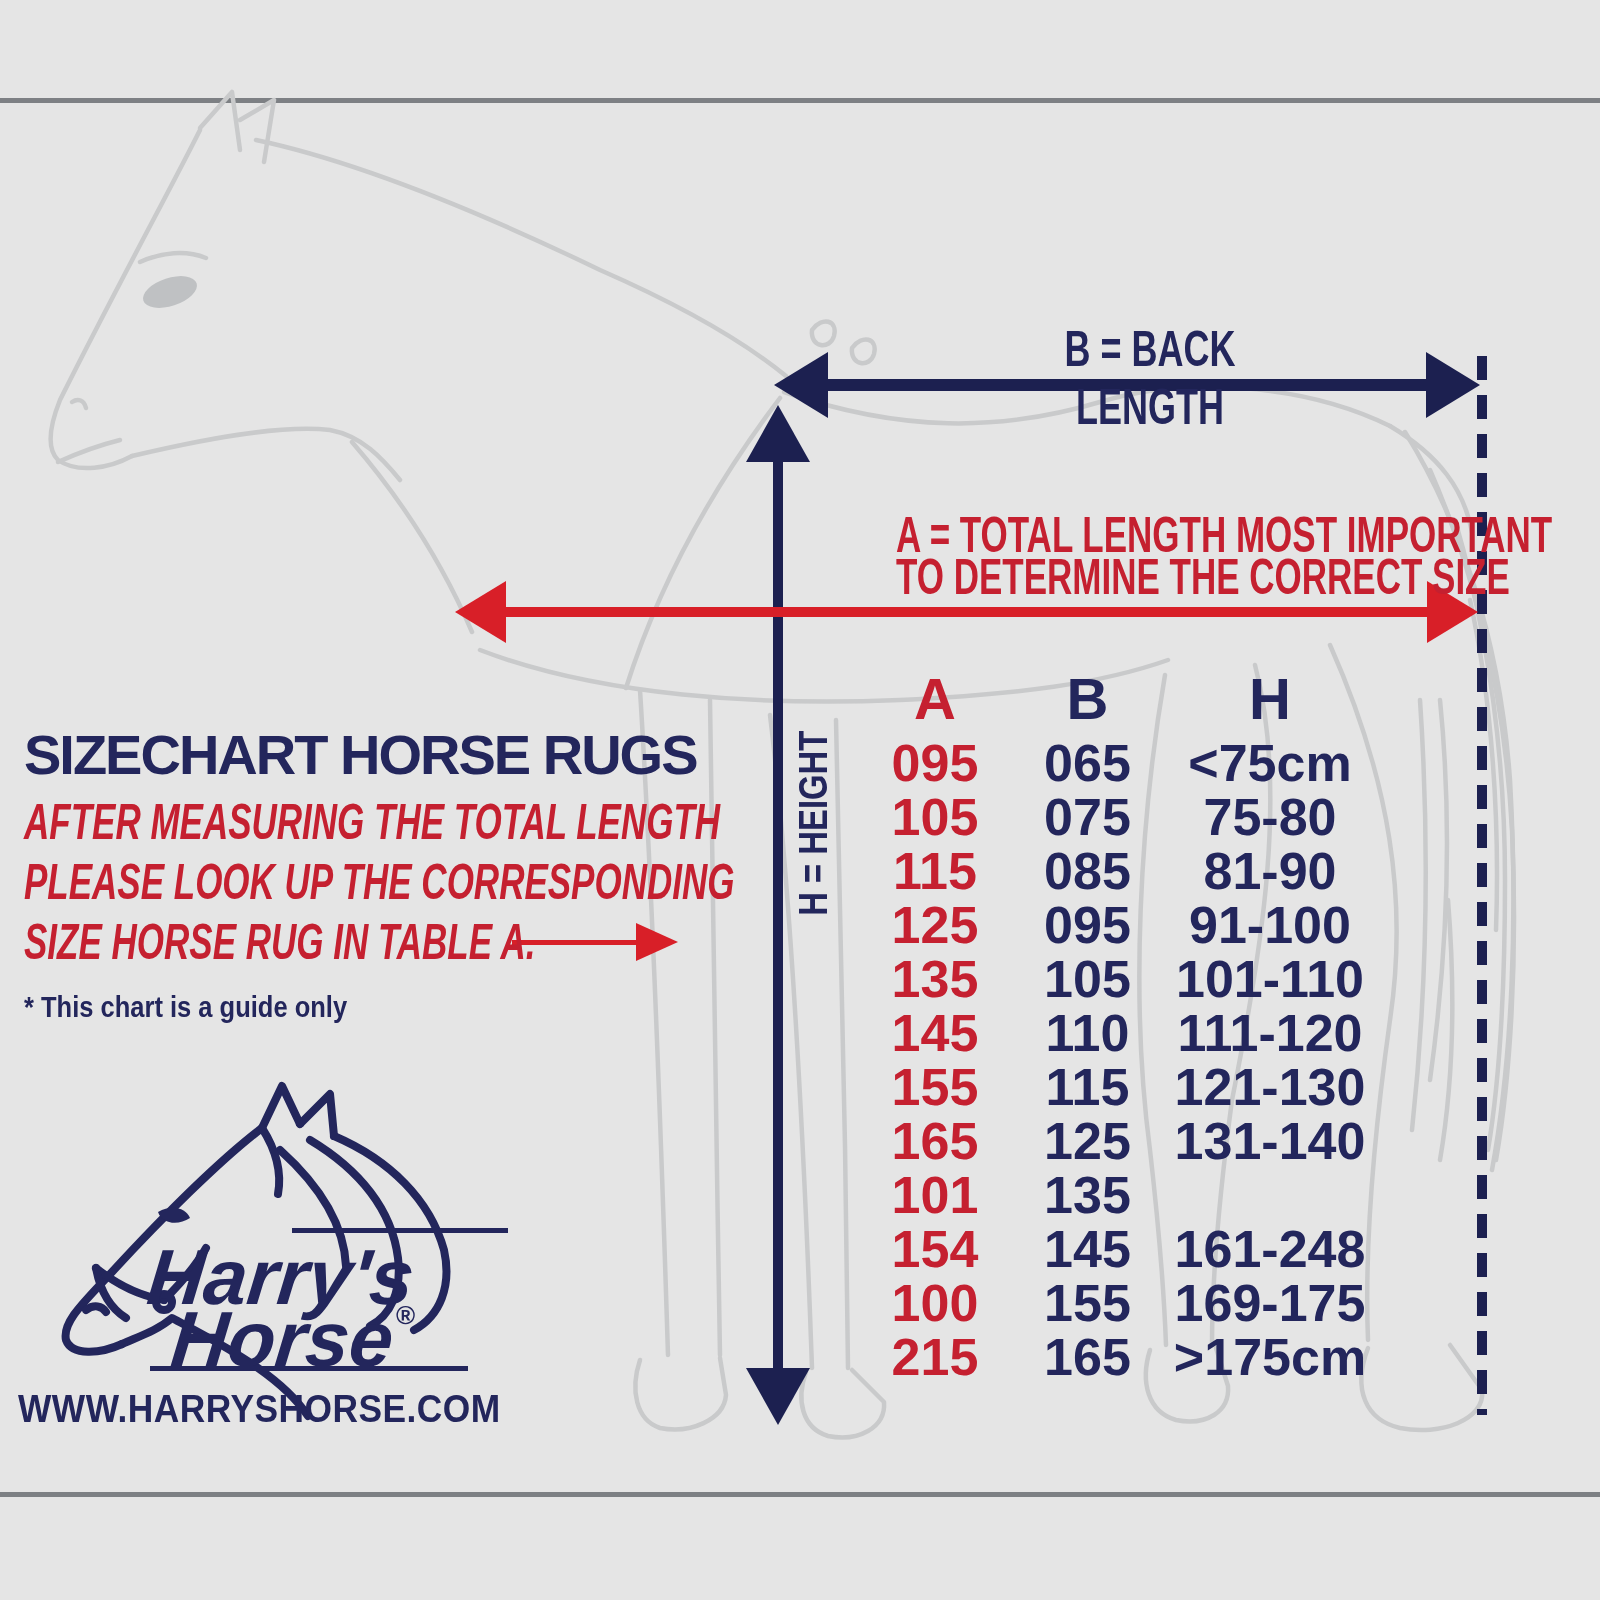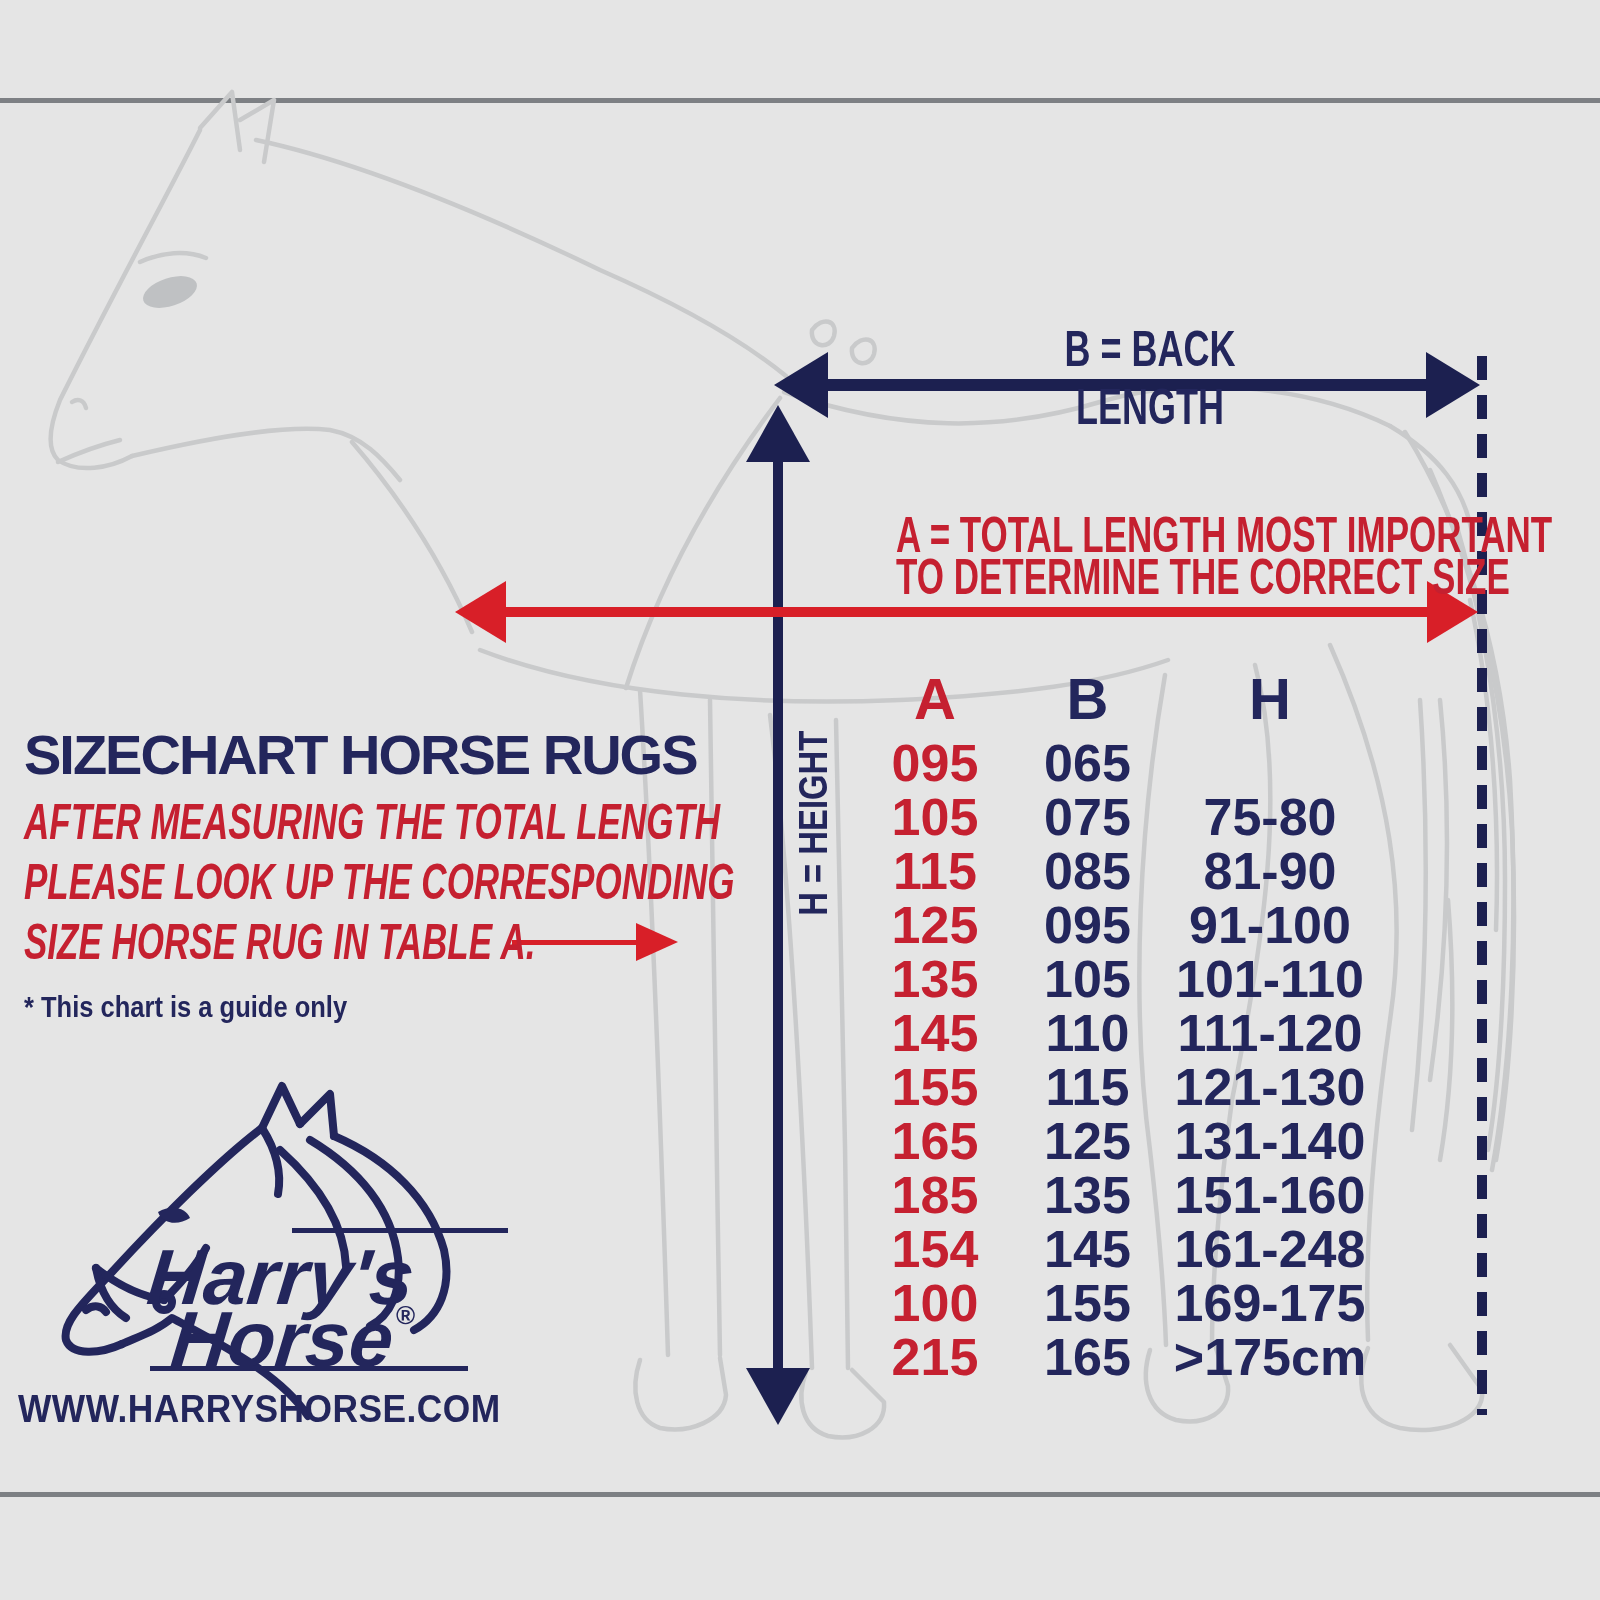--- a/index.html
+++ b/index.html
@@ -162,20 +162,21 @@
   <div class="size-table">
     <div class="trow head">
       <span class="tcell col-a">A</span>
       <span class="tcell col-b">B</span>
       <span class="tcell col-h">H</span>
     </div>
     <div id="table-rows">
         <div class="trow body-row">
           <span class="tcell col-a">095</span>
           <span class="tcell col-b">065</span>
+          <span class="tcell col-h">&lt;75cm</span>
         </div>
         <div class="trow body-row">
           <span class="tcell col-a">105</span>
           <span class="tcell col-b">075</span>
           <span class="tcell col-h">75-80</span>
         </div>
         <div class="trow body-row">
           <span class="tcell col-a">115</span>
           <span class="tcell col-b">085</span>
           <span class="tcell col-h">81-90</span>
@@ -199,23 +200,22 @@
           <span class="tcell col-a">155</span>
           <span class="tcell col-b">115</span>
           <span class="tcell col-h">121-130</span>
         </div>
         <div class="trow body-row">
           <span class="tcell col-a">165</span>
           <span class="tcell col-b">125</span>
           <span class="tcell col-h">131-140</span>
         </div>
         <div class="trow body-row">
-          <span class="tcell col-a">185</span>
+          <span class="tcell col-a">101</span>
           <span class="tcell col-b">135</span>
-          <span class="tcell col-h">151-160</span>
         </div>
         <div class="trow body-row">
           <span class="tcell col-a">154</span>
           <span class="tcell col-b">145</span>
           <span class="tcell col-h">161-248</span>
         </div>
         <div class="trow body-row">
           <span class="tcell col-a">100</span>
           <span class="tcell col-b">155</span>
           <span class="tcell col-h">169-175</span>

